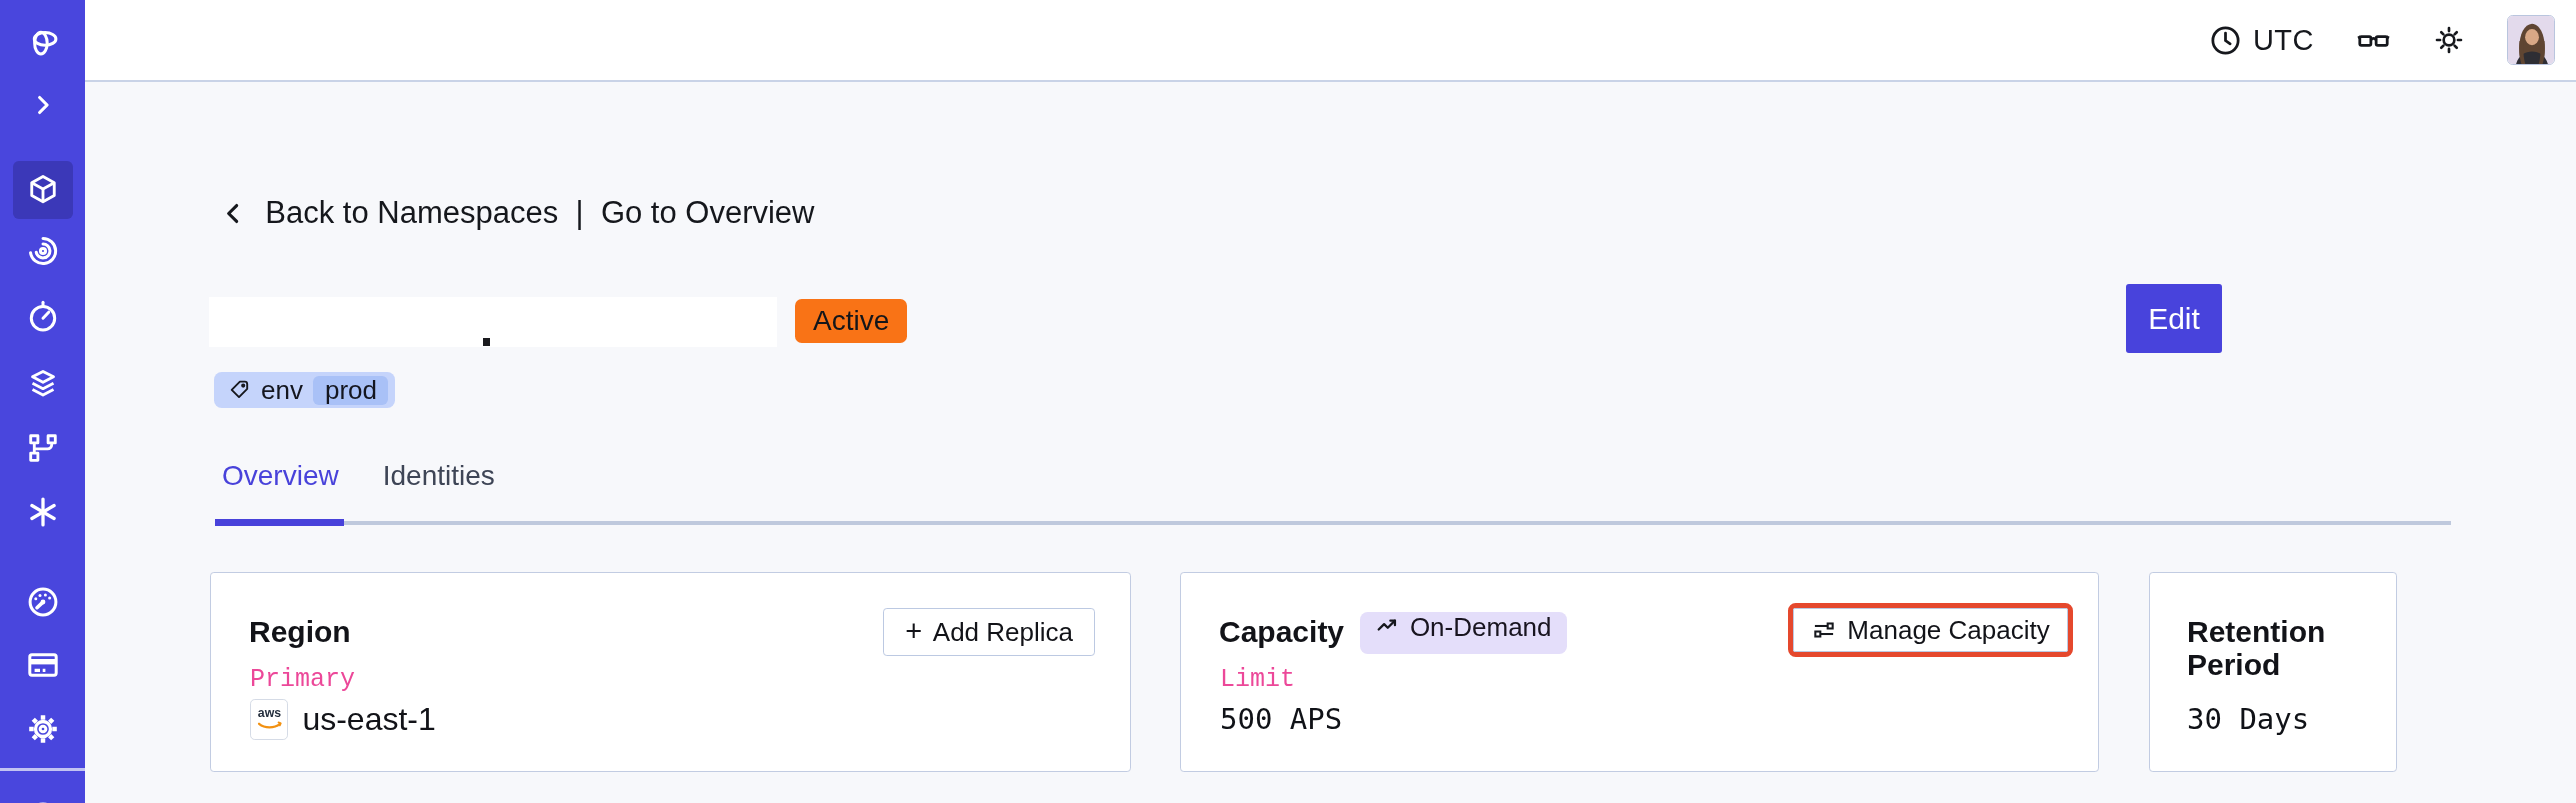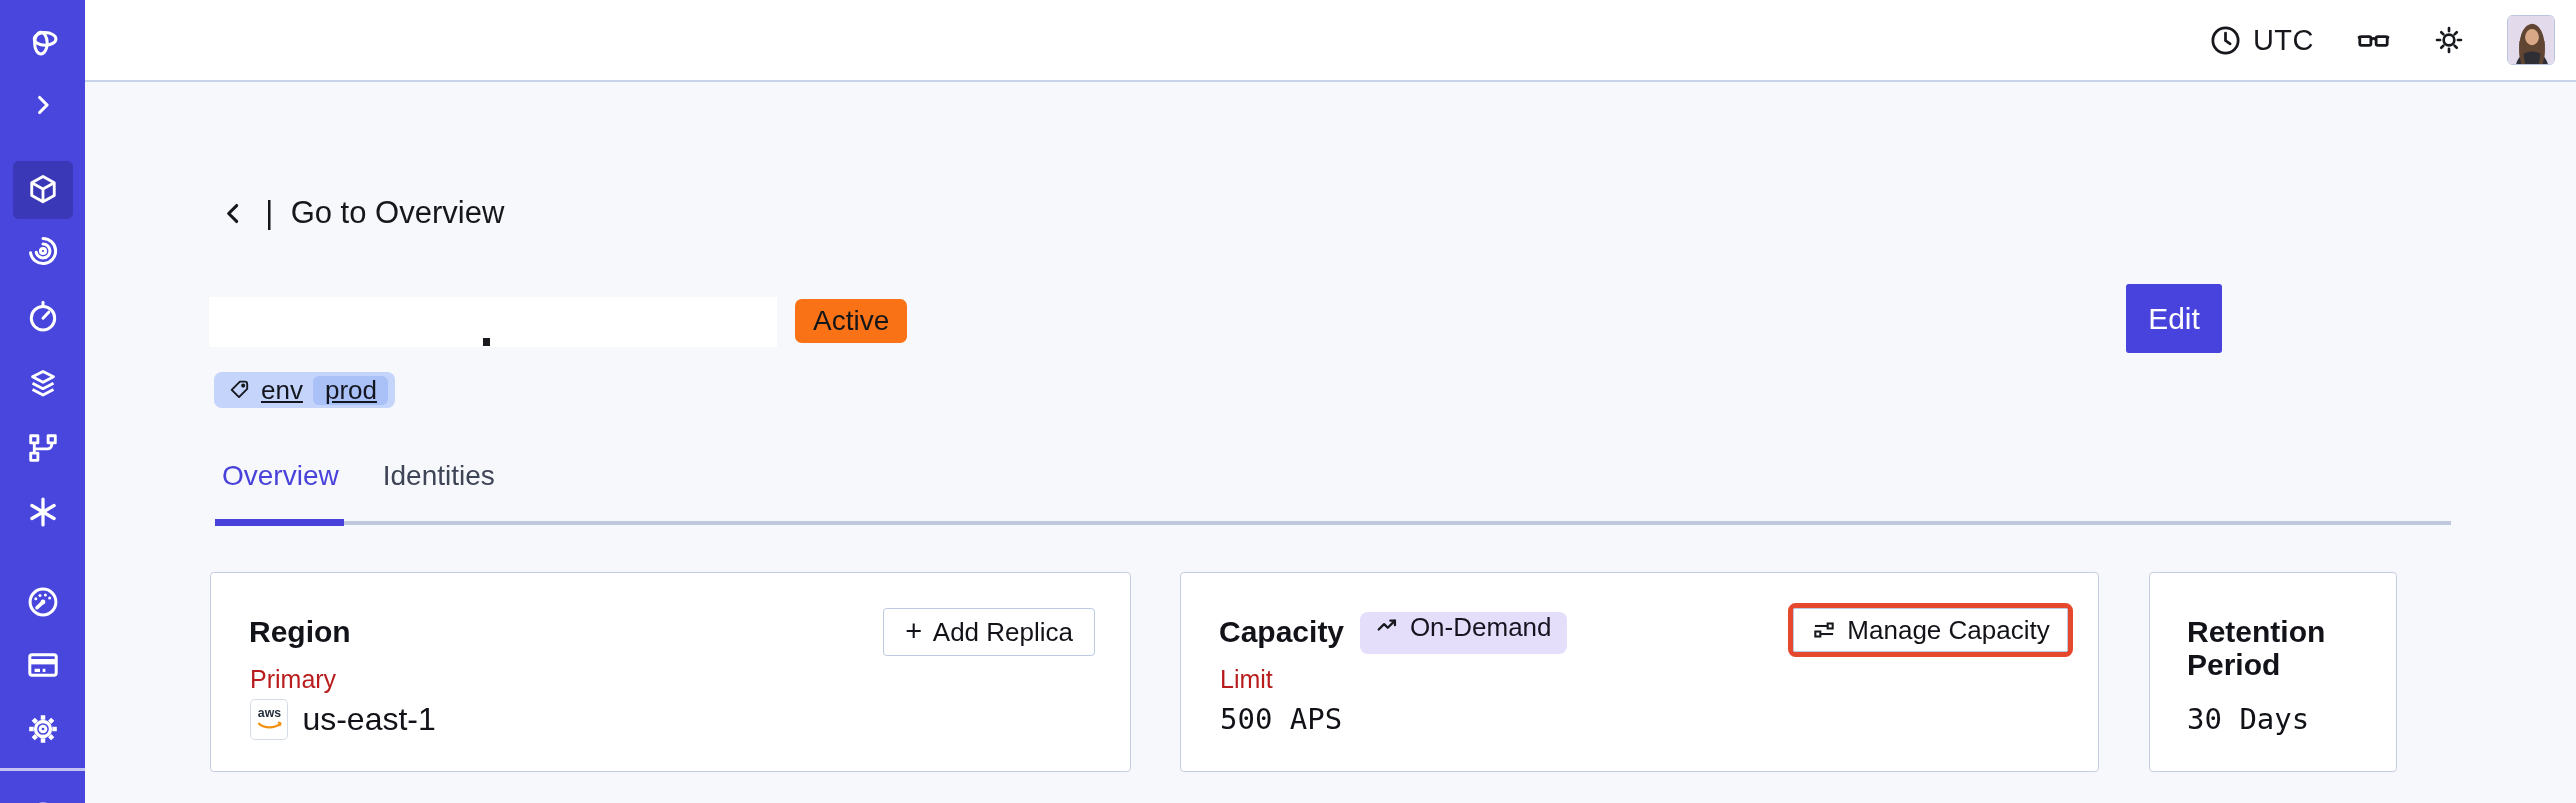--- a/index.html
+++ b/index.html
@@ -67,21 +67,20 @@
     position:absolute; left:795px; top:299px; height:44px;
     background:#f97316; border-radius:6.7px; color:#14161A;
     display:flex; align-items:center; padding:0 18px; font-size:28px;
   }
 
   .tag-pill {
     position:absolute; left:214px; top:372px; height:36px;
     background:#C5D4FB; border-radius:7.7px; color:#14161F;
     display:flex; align-items:center; gap:10.5px; padding:0 6.7px 0 12.5px;
     font-size:26px;
-    text-decoration:underline;
   }
   .tag-inner {
     background:#A9C1F7; border-radius:5.8px; height:29px;
     display:flex; align-items:center; padding:0 11.5px;
   }
 
   .actions { position:absolute; left:2126px; top:284px; display:flex; gap:14.4px; }
   .btn-connect {
     width:215px; height:69px; background:#FFFFFF;
     border:1.9px solid #BCC9E2; border-radius:2.9px;
@@ -116,21 +115,21 @@
   .card-region   { left:210px;  width:921px; }
   .card-capacity { left:1180px; width:919px; }
   .card-retention{ left:2149px; width:248px; }
 
   .card-title {
     position:absolute; left:38px; top:42px;
     font-size:30px; font-weight:600; color:#121318; line-height:1.1;
   }
   .card-label {
     position:absolute; left:39px; top:92px;
-    font-size:25px; color:#b91c1c;
+    font-size:25px; color:#ec4899;font-family:Liberation Mono, monospace;
   }
   .card-value-mono {
     position:absolute; left:39px; top:129px;
     font-family:"DejaVu Sans Mono", monospace; font-size:29px; color:#101217;
   }
 
   .btn-small {
     background:#FFFFFF; border:1.9px solid #BCC9E2; border-radius:3.8px;
     display:flex; align-items:center; justify-content:center; gap:10.5px;
     font-size:26px; color:#121318; cursor:pointer;
@@ -294,20 +293,21 @@
     </svg>
   </span>
 </header>
 
 <nav class="breadcrumb">
   <span class="hdr-icon" style="width:29px;height:29px">
     <svg viewBox="0 0 24 24" fill="none" stroke="currentColor" stroke-width="2.6" stroke-linecap="round" stroke-linejoin="round">
       <path d="M14.6 5.4 8 12l6.6 6.6"></path>
     </svg>
   </span>
+  <span class="crumb">Back to Namespaces</span>
   <span class="crumb-sep">|</span>
   <span class="crumb">Go to Overview</span>
 </nav>
 
 <div class="title-redaction"></div>
 <div class="title-artifact-dot"></div>
 <div class="status-badge">
   <span>Active</span>
 </div>
 

